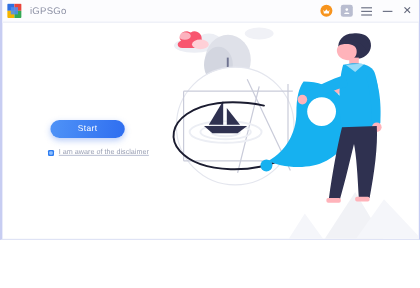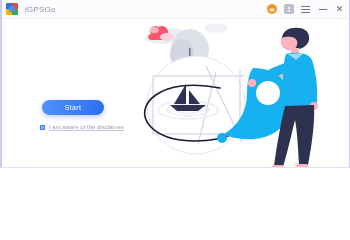--- a/index.html
+++ b/index.html
@@ -9,21 +9,21 @@
   }
   body {
     width: 350px;
     height: 200px;
     overflow: hidden;
     font-family: "Liberation Sans", sans-serif;
   }
   #app-window {
     position: relative;
     width: 350px;
-    height: 168px;
+    height: 200px;
     box-sizing: border-box;
     background: #ffffff;
     border-left: 2px solid #c7cdf2;
     border-right: 1px solid #c7cdf2;
     border-bottom: 1px solid #dfe3f5;
     overflow: hidden;
   }
 
   
   #title-bar {

